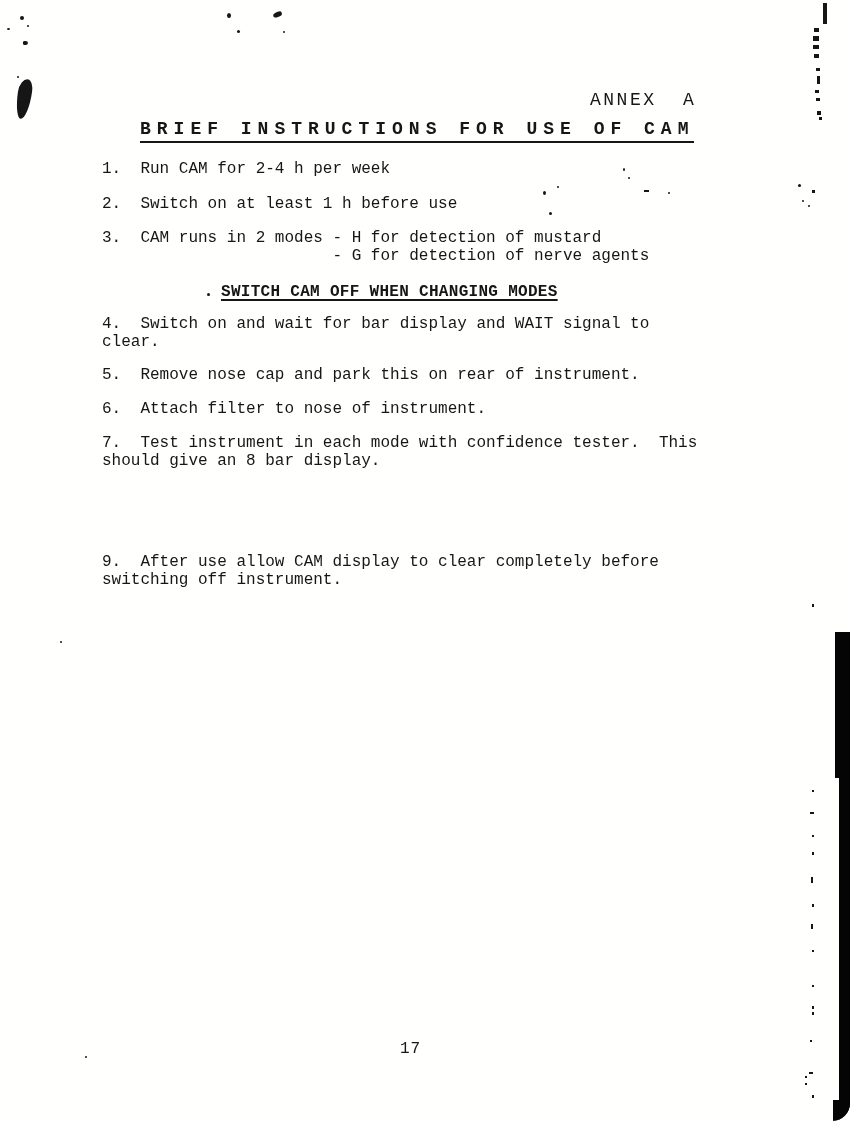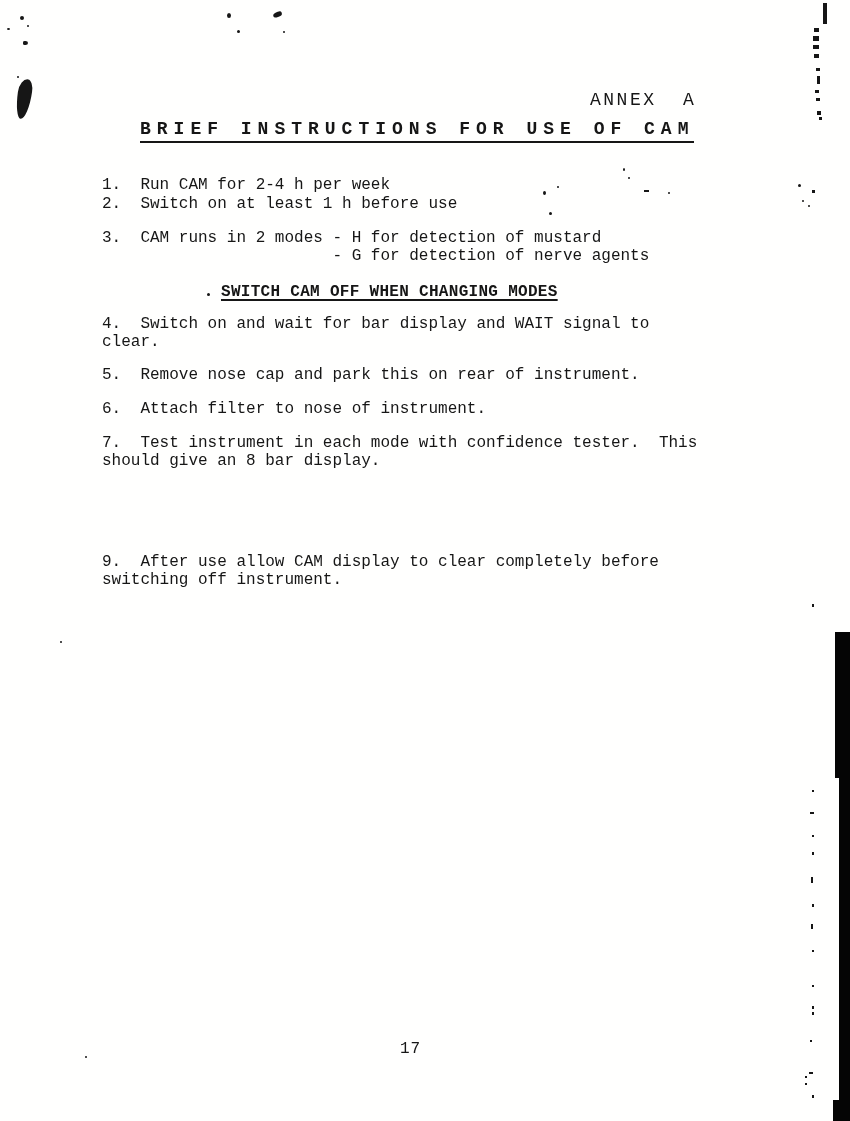--- a/index.html
+++ b/index.html
@@ -8,20 +8,21 @@
     background: #ffffff;
   }
   .page {
     position: relative;
     width: 850px;
     height: 1121px;
     background: #fffffe;
     overflow: hidden;
     font-family: "Liberation Mono", "DejaVu Sans Mono", monospace;
     color: #161616;
+    border-radius: 18px;
   }
   .annex {
     position: absolute;
     left: 590px;
     top: 90px;
     font-size: 18px;
     letter-spacing: 2.5px;
     white-space: pre;
   }
   .title {
@@ -67,21 +68,21 @@
     pointer-events: none;
   }
 </style>
 </head>
 <body>
 
 <div class="page">
   <div class="annex">ANNEX  A</div>
   <div class="title">BRIEF INSTRUCTIONS FOR USE OF CAM</div>
 
-  <div class="item" style="top:176px">1.  Run CAM for 2-4 h per week</div>
+  <div class="item" style="top:160px">1.  Run CAM for 2-4 h per week</div>
   <div class="item" style="top:195px">2.  Switch on at least 1 h before use</div>
   <div class="item" style="top:229px">3.  CAM runs in 2 modes - H for detection of mustard
                         - G for detection of nerve agents</div>
 
   <div class="midhead">SWITCH CAM OFF WHEN CHANGING MODES</div>
 
   <div class="item" style="top:315px">4.  Switch on and wait for bar display and WAIT signal to
 clear.</div>
   <div class="item" style="top:366px">5.  Remove nose cap and park this on rear of instrument.</div>
   <div class="item" style="top:400px">6.  Attach filter to nose of instrument.</div>

